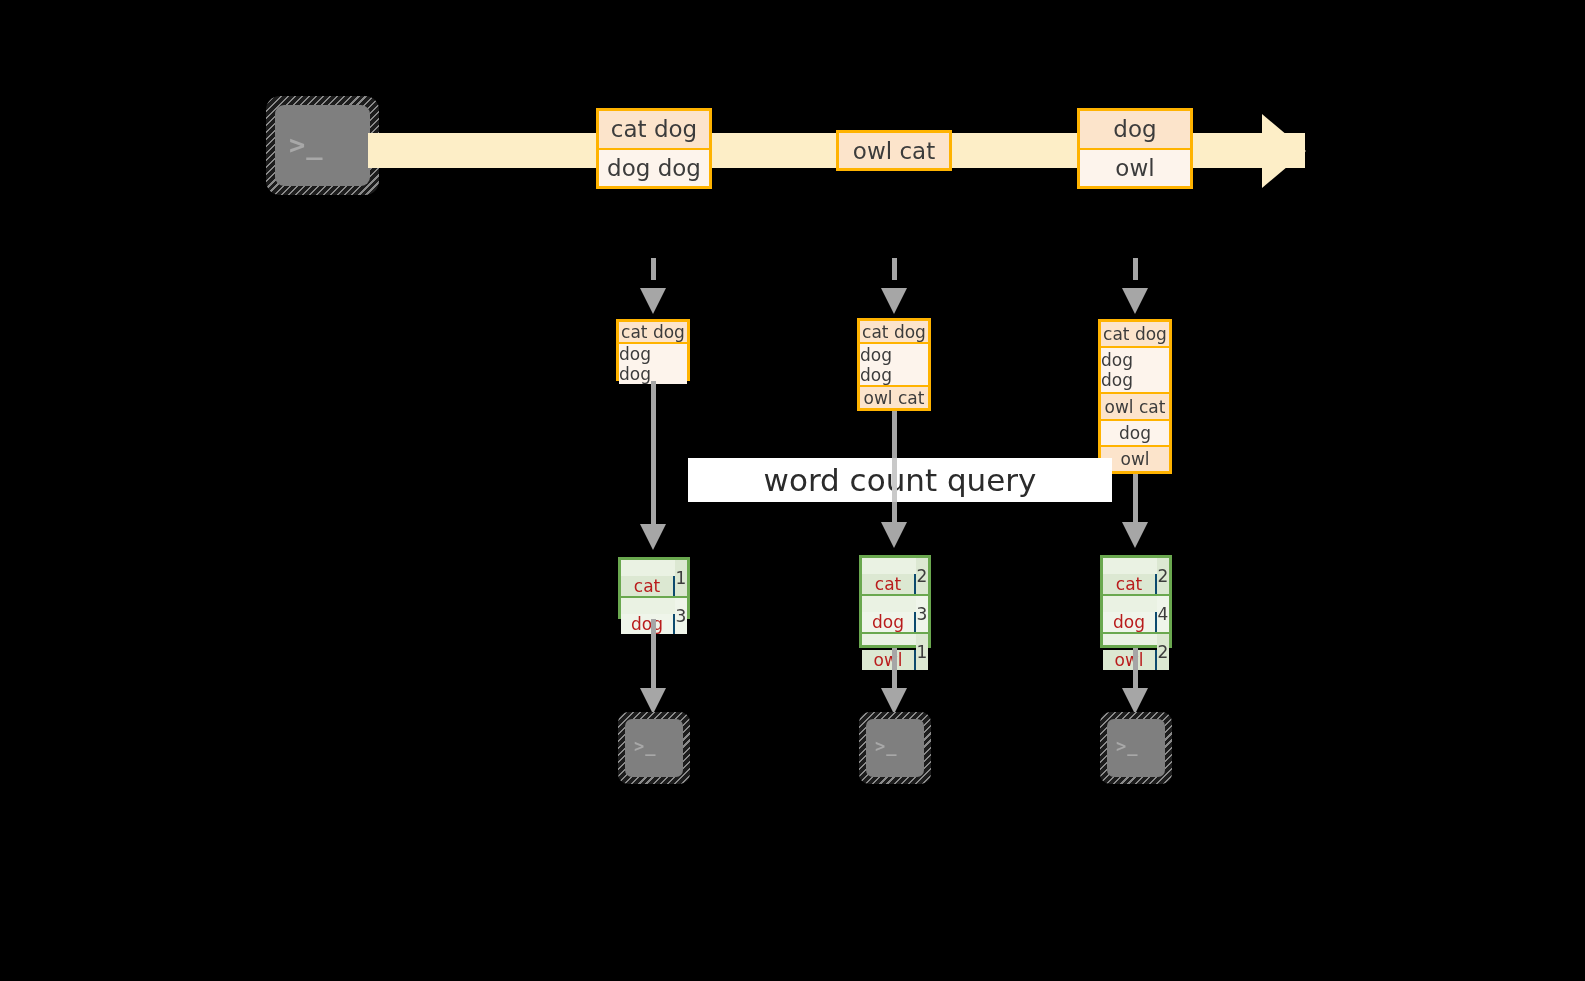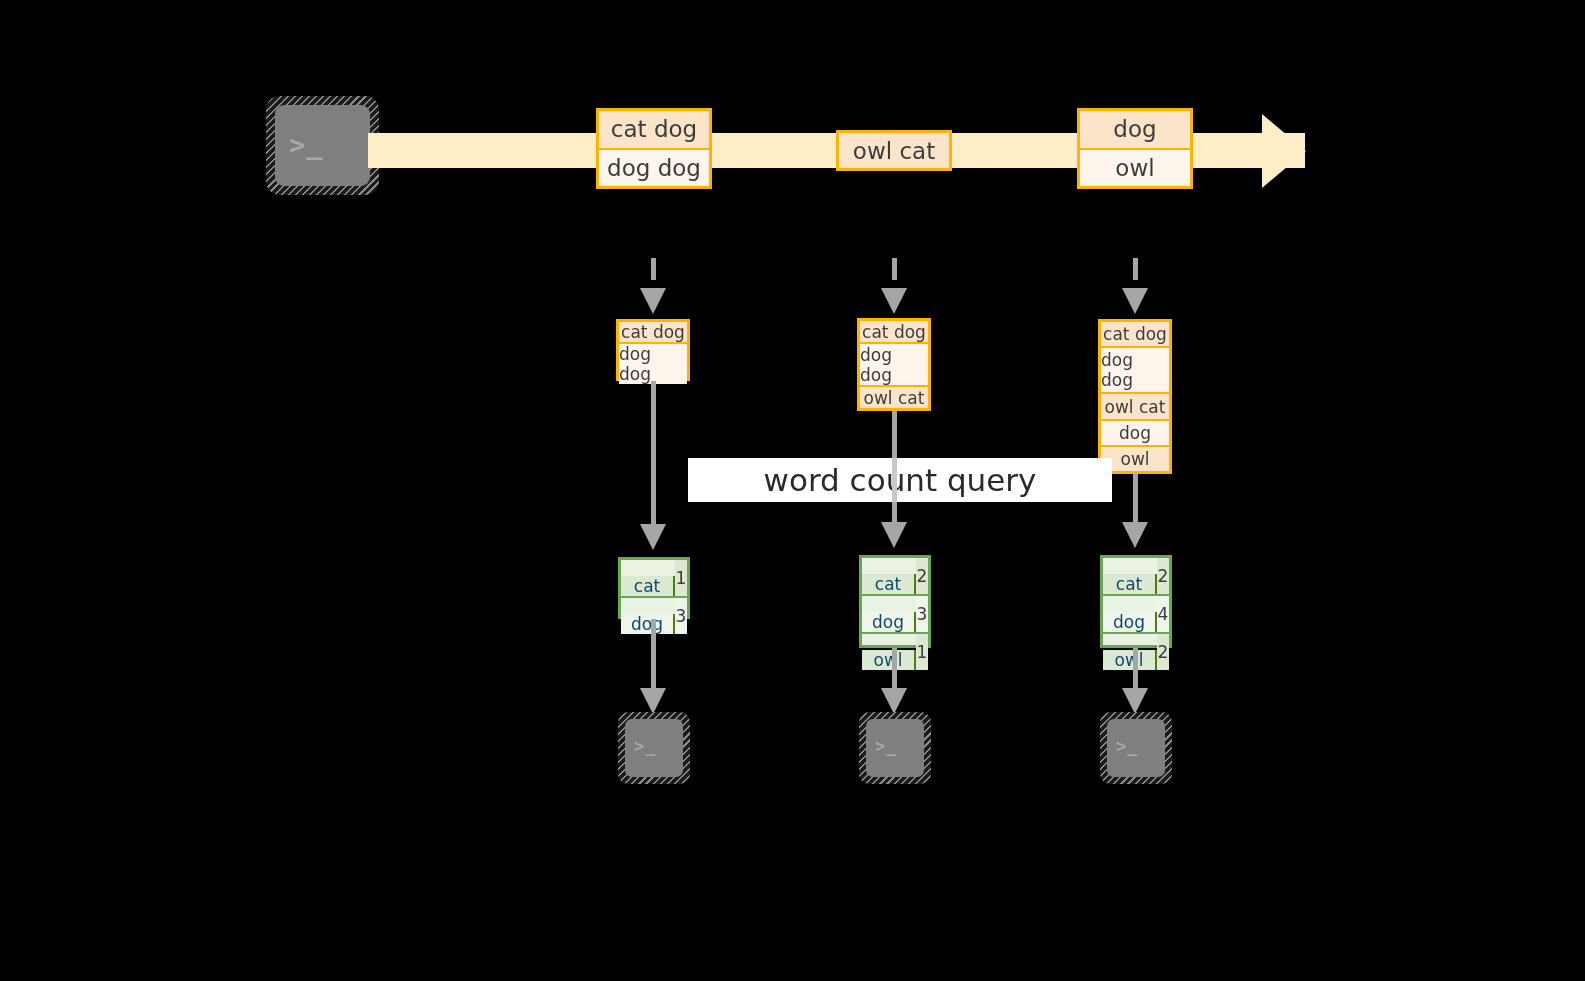--- a/index.html
+++ b/index.html
@@ -102,22 +102,22 @@
     border-bottom: 2px solid #6aa84f;
     box-sizing: border-box;
   }
   .grow:last-child { border-bottom: none; }
   .gcell-word {
     flex: 0 0 54px;
     display: flex;
     align-items: center;
     justify-content: center;
     font-size: 17px;
-    color: #0c4a6e;
-    border-right: 2px solid #4d7c0f;
+    color: #b91c1c;
+    border-right: 2px solid #0c4a6e;
     box-sizing: border-box;
     margin-top: 16px;
   }
   .gcell-num {
     flex: 1 1 auto;
     display: flex;
     align-items: center;
     justify-content: center;
     font-size: 17px;
     color: #3c3c3c;

